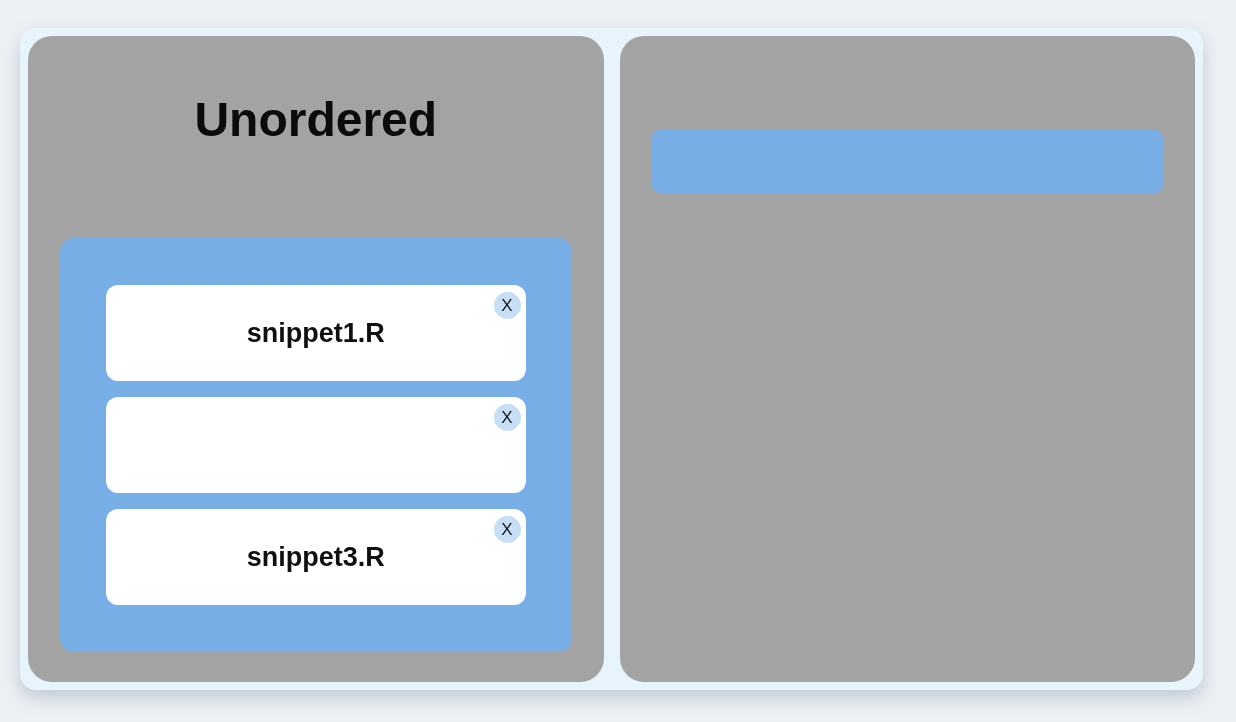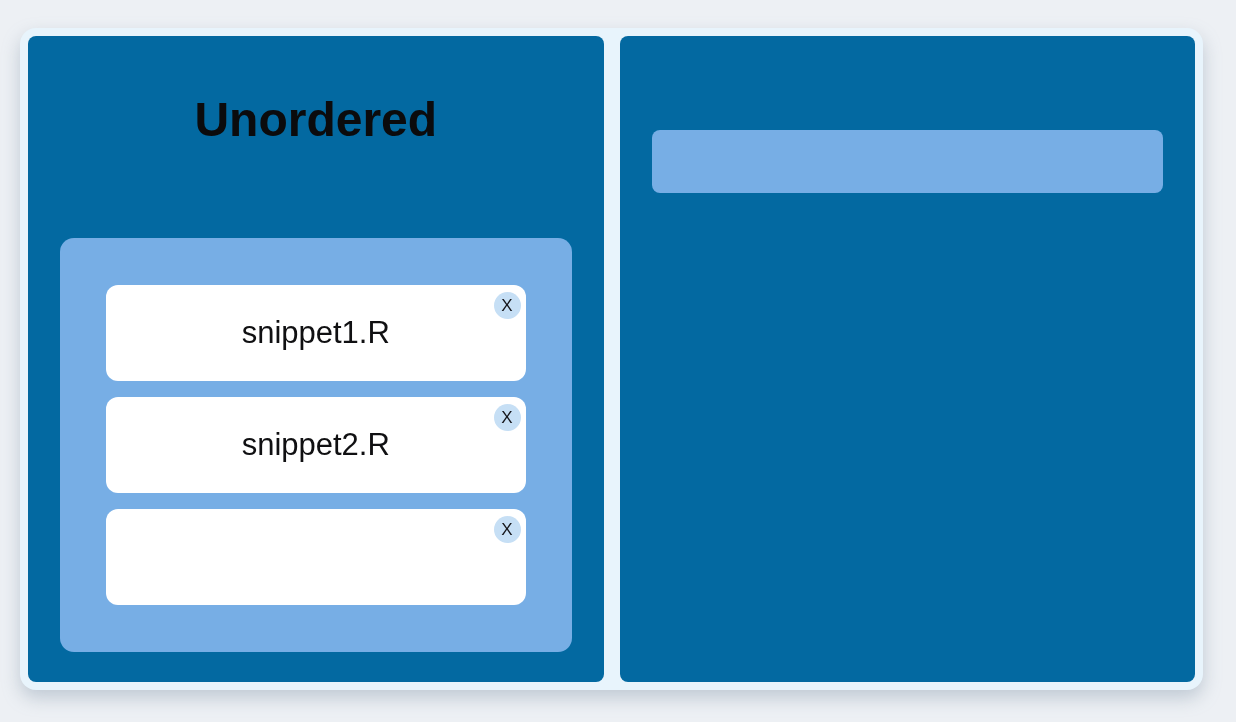--- a/index.html
+++ b/index.html
@@ -22,22 +22,22 @@
     background: #e8f4fc;
     border-radius: 16px;
     padding: 8px;
     display: flex;
     gap: 16px;
     box-shadow: 0 8px 18px rgba(125, 145, 165, 0.40);
   }
 
   .panel {
     flex: 1;
-    background: #0369a1;
-    border-radius: 8px;
+    background: #a3a3a3;
+    border-radius: 24px;
     overflow: hidden;
   }
 
   .panel-title {
     margin: 60px 0 0 0;
     text-align: center;
     font-size: 48px;
     line-height: 48px;
     font-weight: 700;
     color: #0b0b0d;
@@ -64,22 +64,22 @@
     height: 96px;
     background: #ffffff;
     border-radius: 12px;
     display: flex;
     align-items: center;
     justify-content: center;
     cursor: grab;
   }
 
   .card-label {
-    font-size: 31px;
-    font-weight: 400;
+    font-size: 27px;
+    font-weight: 700;
     color: #101012;
   }
 
   .close-btn {
     position: absolute;
     top: 7px;
     right: 5px;
     width: 27px;
     height: 27px;
     border-radius: 50%;
@@ -109,27 +109,27 @@
     <button class="close-btn">
       <span class="close-glyph">X</span>
     </button>
     <span class="card-label">snippet1.R</span>
   </div>
 
   <div class="card">
     <button class="close-btn">
       <span class="close-glyph">X</span>
     </button>
-    <span class="card-label">snippet2.R</span>
   </div>
 
   <div class="card">
     <button class="close-btn">
       <span class="close-glyph">X</span>
     </button>
+    <span class="card-label">snippet3.R</span>
   </div>
 </div>
   </section>
 
   <section class="panel">
     <div class="dropzone dropzone--empty" id="zone-1"></div>
   </section>
 
 </div>
 

